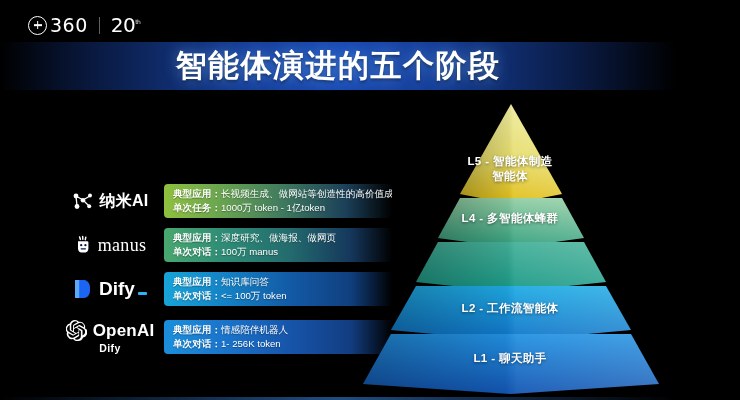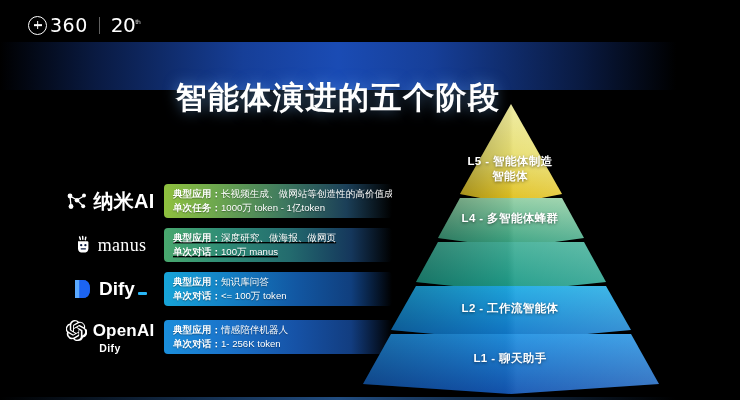--- a/index.html
+++ b/index.html
@@ -93,21 +93,20 @@
     position: absolute;
     left: 0; right: 0;
     top: 44px;
     text-align: center;
     color: #ffffff;
     font-size: 31px;
     font-weight: bold;
     letter-spacing: 1.5px;
     line-height: 44px;
     text-shadow: 0 0 14px rgba(120,185,255,0.55), 0 2px 3px rgba(0,0,0,0.45);
-    margin-top: 32px;
   }
 
   
   .rows {
     position: absolute;
     left: 62px;
     top: 182px;
     width: 330px;
   }
   .prow {
@@ -128,21 +127,21 @@
     justify-content: center;
     color: #fff;
   }
   .logo-line {
     display: flex;
     align-items: center;
     gap: 6px;
   }
   .logo-text {
     color: #fff;
-    font-size: 20px;
+    font-size: 16px;
     font-weight: bold;
     letter-spacing: 0.2px;
     white-space: nowrap;
   }
   .logo-text.serif {
     font-family: "Liberation Serif", "DejaVu Serif", serif;
     font-size: 18px;
     font-weight: normal;
     letter-spacing: 0.3px;
     text-align: center;
@@ -170,21 +169,21 @@
     font-size: 9.6px;
     line-height: 14px;
     white-space: nowrap;
     color: #ffffff;
     text-shadow: 0 1px 1px rgba(0,0,0,0.35);
   }
   .card .cline b {
     font-weight: bold;
   }
   .c1 { background: linear-gradient(90deg, #8fc03e 0%, #6ea84e 22%, #3f7a5f 52%, #1b3f58 80%, rgba(12,30,72,0) 100%); }
-  .c2 { background: linear-gradient(90deg, #49a86e 0%, #2f8d76 25%, #236b6e 55%, #15375c 82%, rgba(12,30,72,0) 100%); text-decoration: underline; }
+  .c2 { background: linear-gradient(90deg, #49a86e 0%, #2f8d76 25%, #236b6e 55%, #15375c 82%, rgba(12,30,72,0) 100%); }
   .c3 { background: linear-gradient(90deg, #17a4d8 0%, #1480c4 28%, #1257a2 58%, #103f7e 82%, rgba(12,30,72,0) 100%); }
   .c4 { background: linear-gradient(90deg, #1b8fdc 0%, #1a72c9 28%, #1652a6 58%, #123d80 82%, rgba(12,30,72,0) 100%); }
 
   
   .pyramid {
     position: absolute;
     left: 354px;
     top: 98px;
     width: 312px;
     height: 296px;

